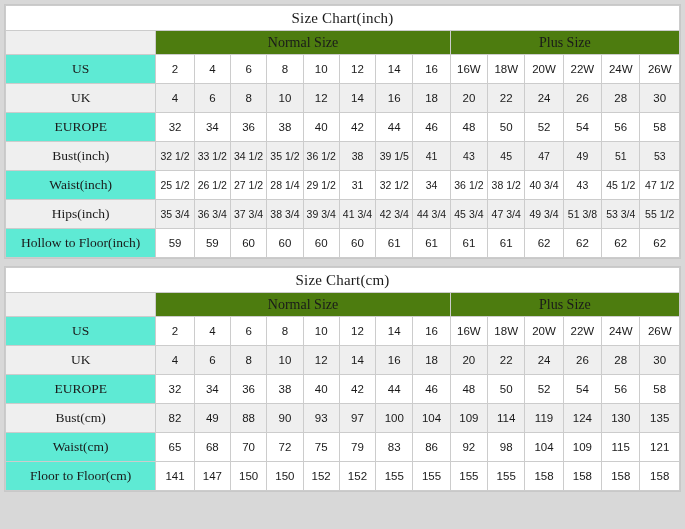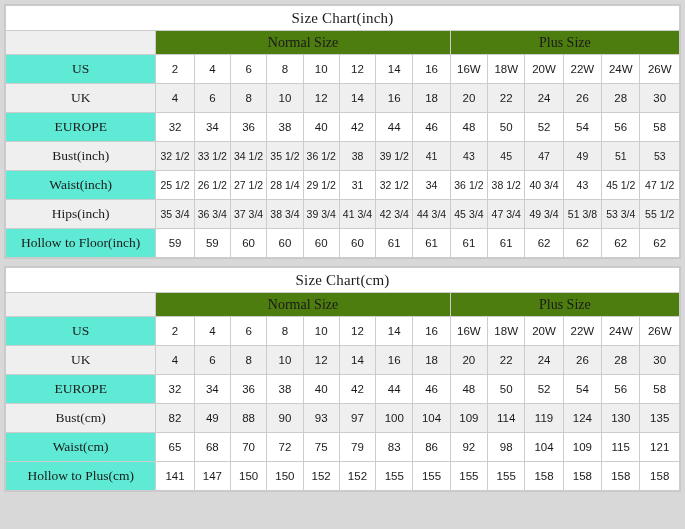--- a/index.html
+++ b/index.html
@@ -175,21 +175,21 @@
         </tr>
 
         <tr class="row-alt">
           <td class="rowhead">Bust(inch)</td>
           <td class="datacell small">32 1/2</td>
           <td class="datacell small">33 1/2</td>
           <td class="datacell small">34 1/2</td>
           <td class="datacell small">35 1/2</td>
           <td class="datacell small">36 1/2</td>
           <td class="datacell small">38</td>
-          <td class="datacell small">39 1/2</td>
+          <td class="datacell small">39 1/5</td>
           <td class="datacell small">41</td>
           <td class="datacell small">43</td>
           <td class="datacell small">45</td>
           <td class="datacell small">47</td>
           <td class="datacell small">49</td>
           <td class="datacell small">51</td>
           <td class="datacell small">53</td>
         </tr>
 
         <tr class="row-white">
@@ -363,21 +363,21 @@
           <td class="datacell">92</td>
           <td class="datacell">98</td>
           <td class="datacell">104</td>
           <td class="datacell">109</td>
           <td class="datacell">115</td>
           <td class="datacell">121</td>
         </tr>
 
 
         <tr class="row-white">
-          <td class="rowhead">Hollow to Plus(cm)</td>
+          <td class="rowhead">Floor to Floor(cm)</td>
           <td class="datacell">141</td>
           <td class="datacell">147</td>
           <td class="datacell">150</td>
           <td class="datacell">150</td>
           <td class="datacell">152</td>
           <td class="datacell">152</td>
           <td class="datacell">155</td>
           <td class="datacell">155</td>
           <td class="datacell">155</td>
           <td class="datacell">155</td>

